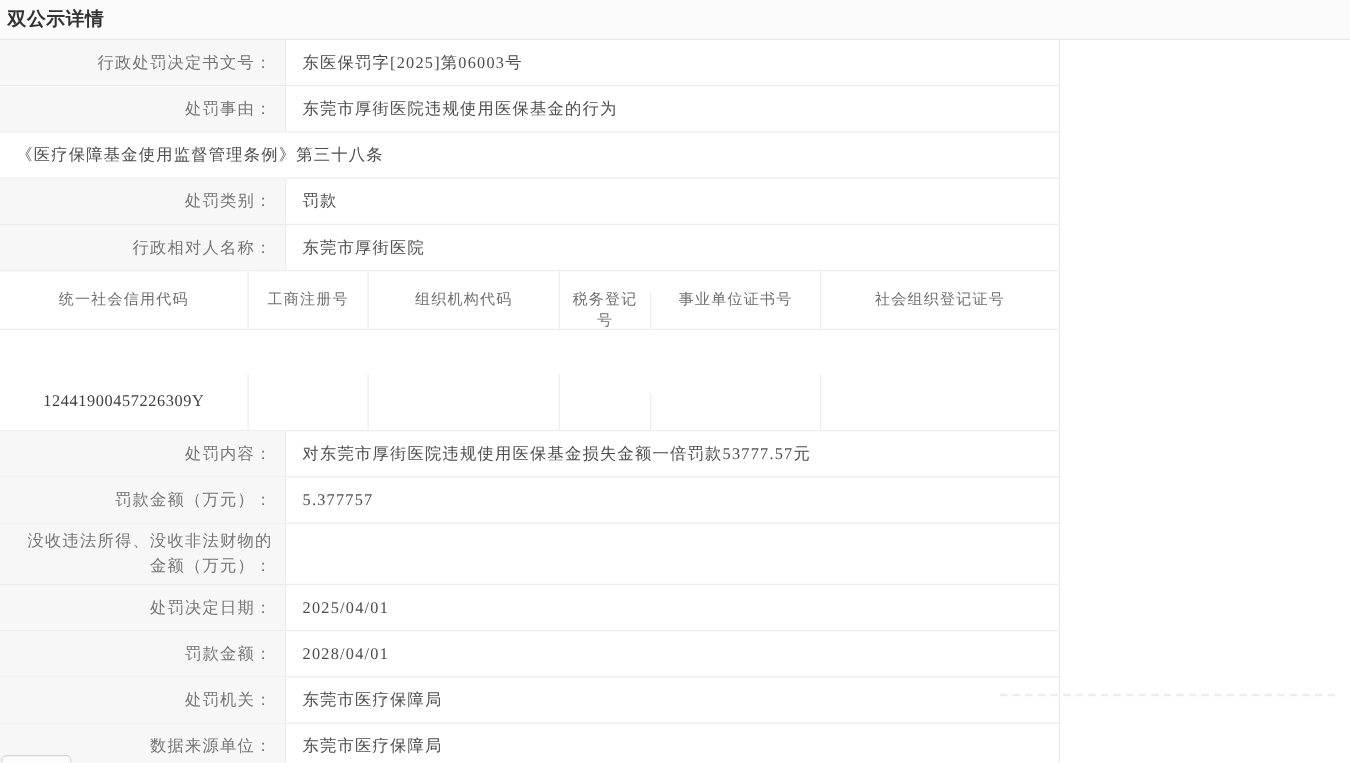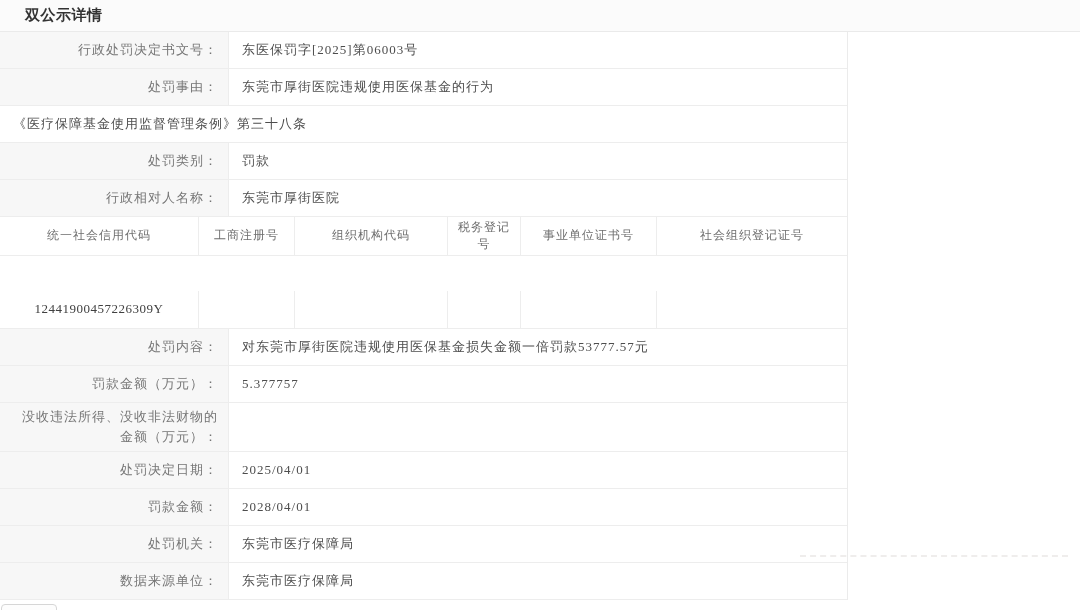--- a/index.html
+++ b/index.html
@@ -3,21 +3,21 @@
 <meta charset="utf-8">
 <style>
   html,body{margin:0;padding:0;}
   body{
     width:1080px;height:610px;position:relative;overflow:hidden;
     background:#ffffff;
     font-family:"Liberation Serif","DejaVu Serif",serif;
   }
   .title-bar{
     height:32px;background:#fbfbfb;border-bottom:1px solid #eaeaea;
-    display:flex;align-items:center;padding:0 25px;box-sizing:border-box;
+    display:flex;align-items:center;padding:0 6px;box-sizing:border-box;
   }
   .title-bar .title{
     font-family:"Liberation Sans","DejaVu Sans",sans-serif;
     font-weight:bold;font-size:15px;color:#333333;letter-spacing:0.5px;
   }
   .detail-table{
     width:848px;border-right:1px solid #ebebeb;box-sizing:border-box;
   }
   .row{
     display:flex;border-bottom:1px solid #ededed;min-height:37px;box-sizing:border-box;
@@ -41,21 +41,21 @@
   .code-head,.code-vals{display:flex;flex:1;min-height:37px;}
   .code-head{border-bottom:1px solid #ededed;box-sizing:border-box;}
   .code-cell{
     display:flex;align-items:center;justify-content:center;text-align:center;
     border-right:1px solid #ededed;box-sizing:border-box;
     font-size:12px;color:#6e6e6e;letter-spacing:1px;padding:2px 4px;
   }
   .code-cell:last-child{border-right:none;}
   .code-vals .code-cell{color:#404040;font-size:13px;letter-spacing:0.5px;}
   .c1{flex:0 0 199px;} .c2{flex:0 0 96px;} .c3{flex:0 0 153px;}
-  .c4{flex:0 0 73px;}  .c5{flex:0 0 136px;} .c6{flex:1;}
+  .c4{flex:0 0 73px;margin-top:16px;}  .c5{flex:0 0 136px;} .c6{flex:1;}
   .faint-watermark{
     position:absolute;left:800px;top:555px;width:268px;height:0;
     border-top:2px dashed #efedec;
   }
   .back-button{
     position:absolute;left:1px;top:604px;width:56px;height:28px;
     background:#fdfdfd;border:1px solid #d6d6d6;border-radius:4px;
     cursor:pointer;padding:0;
   }
 </style>

